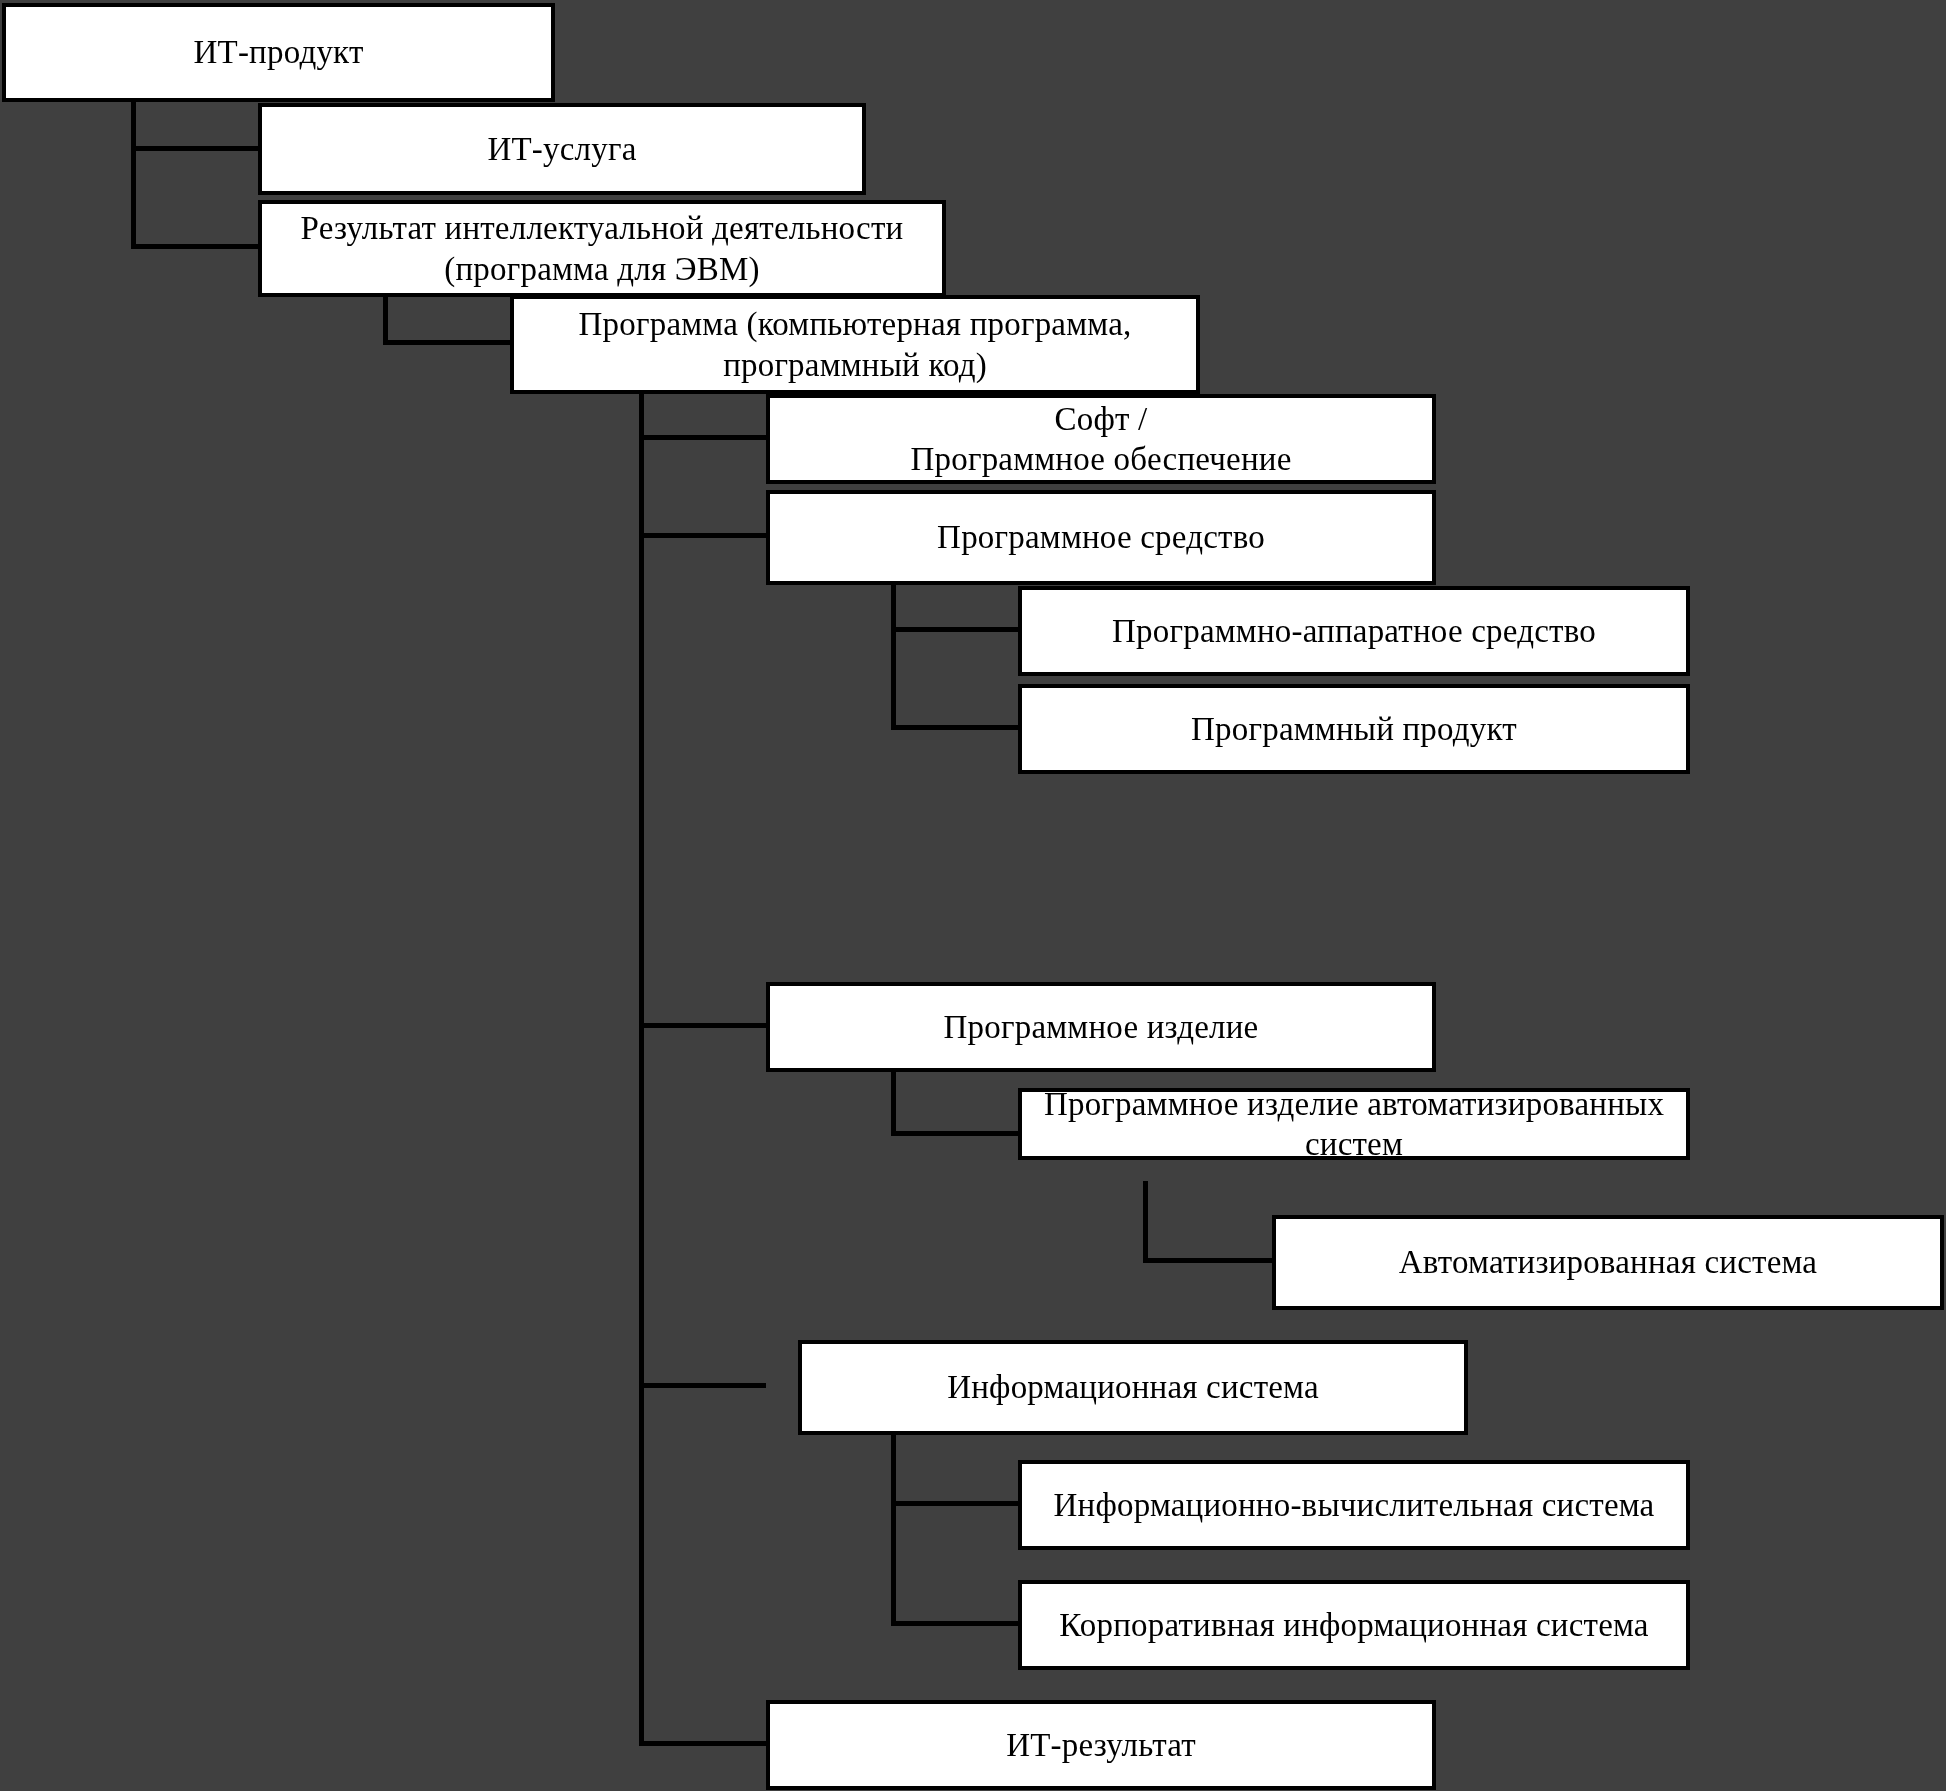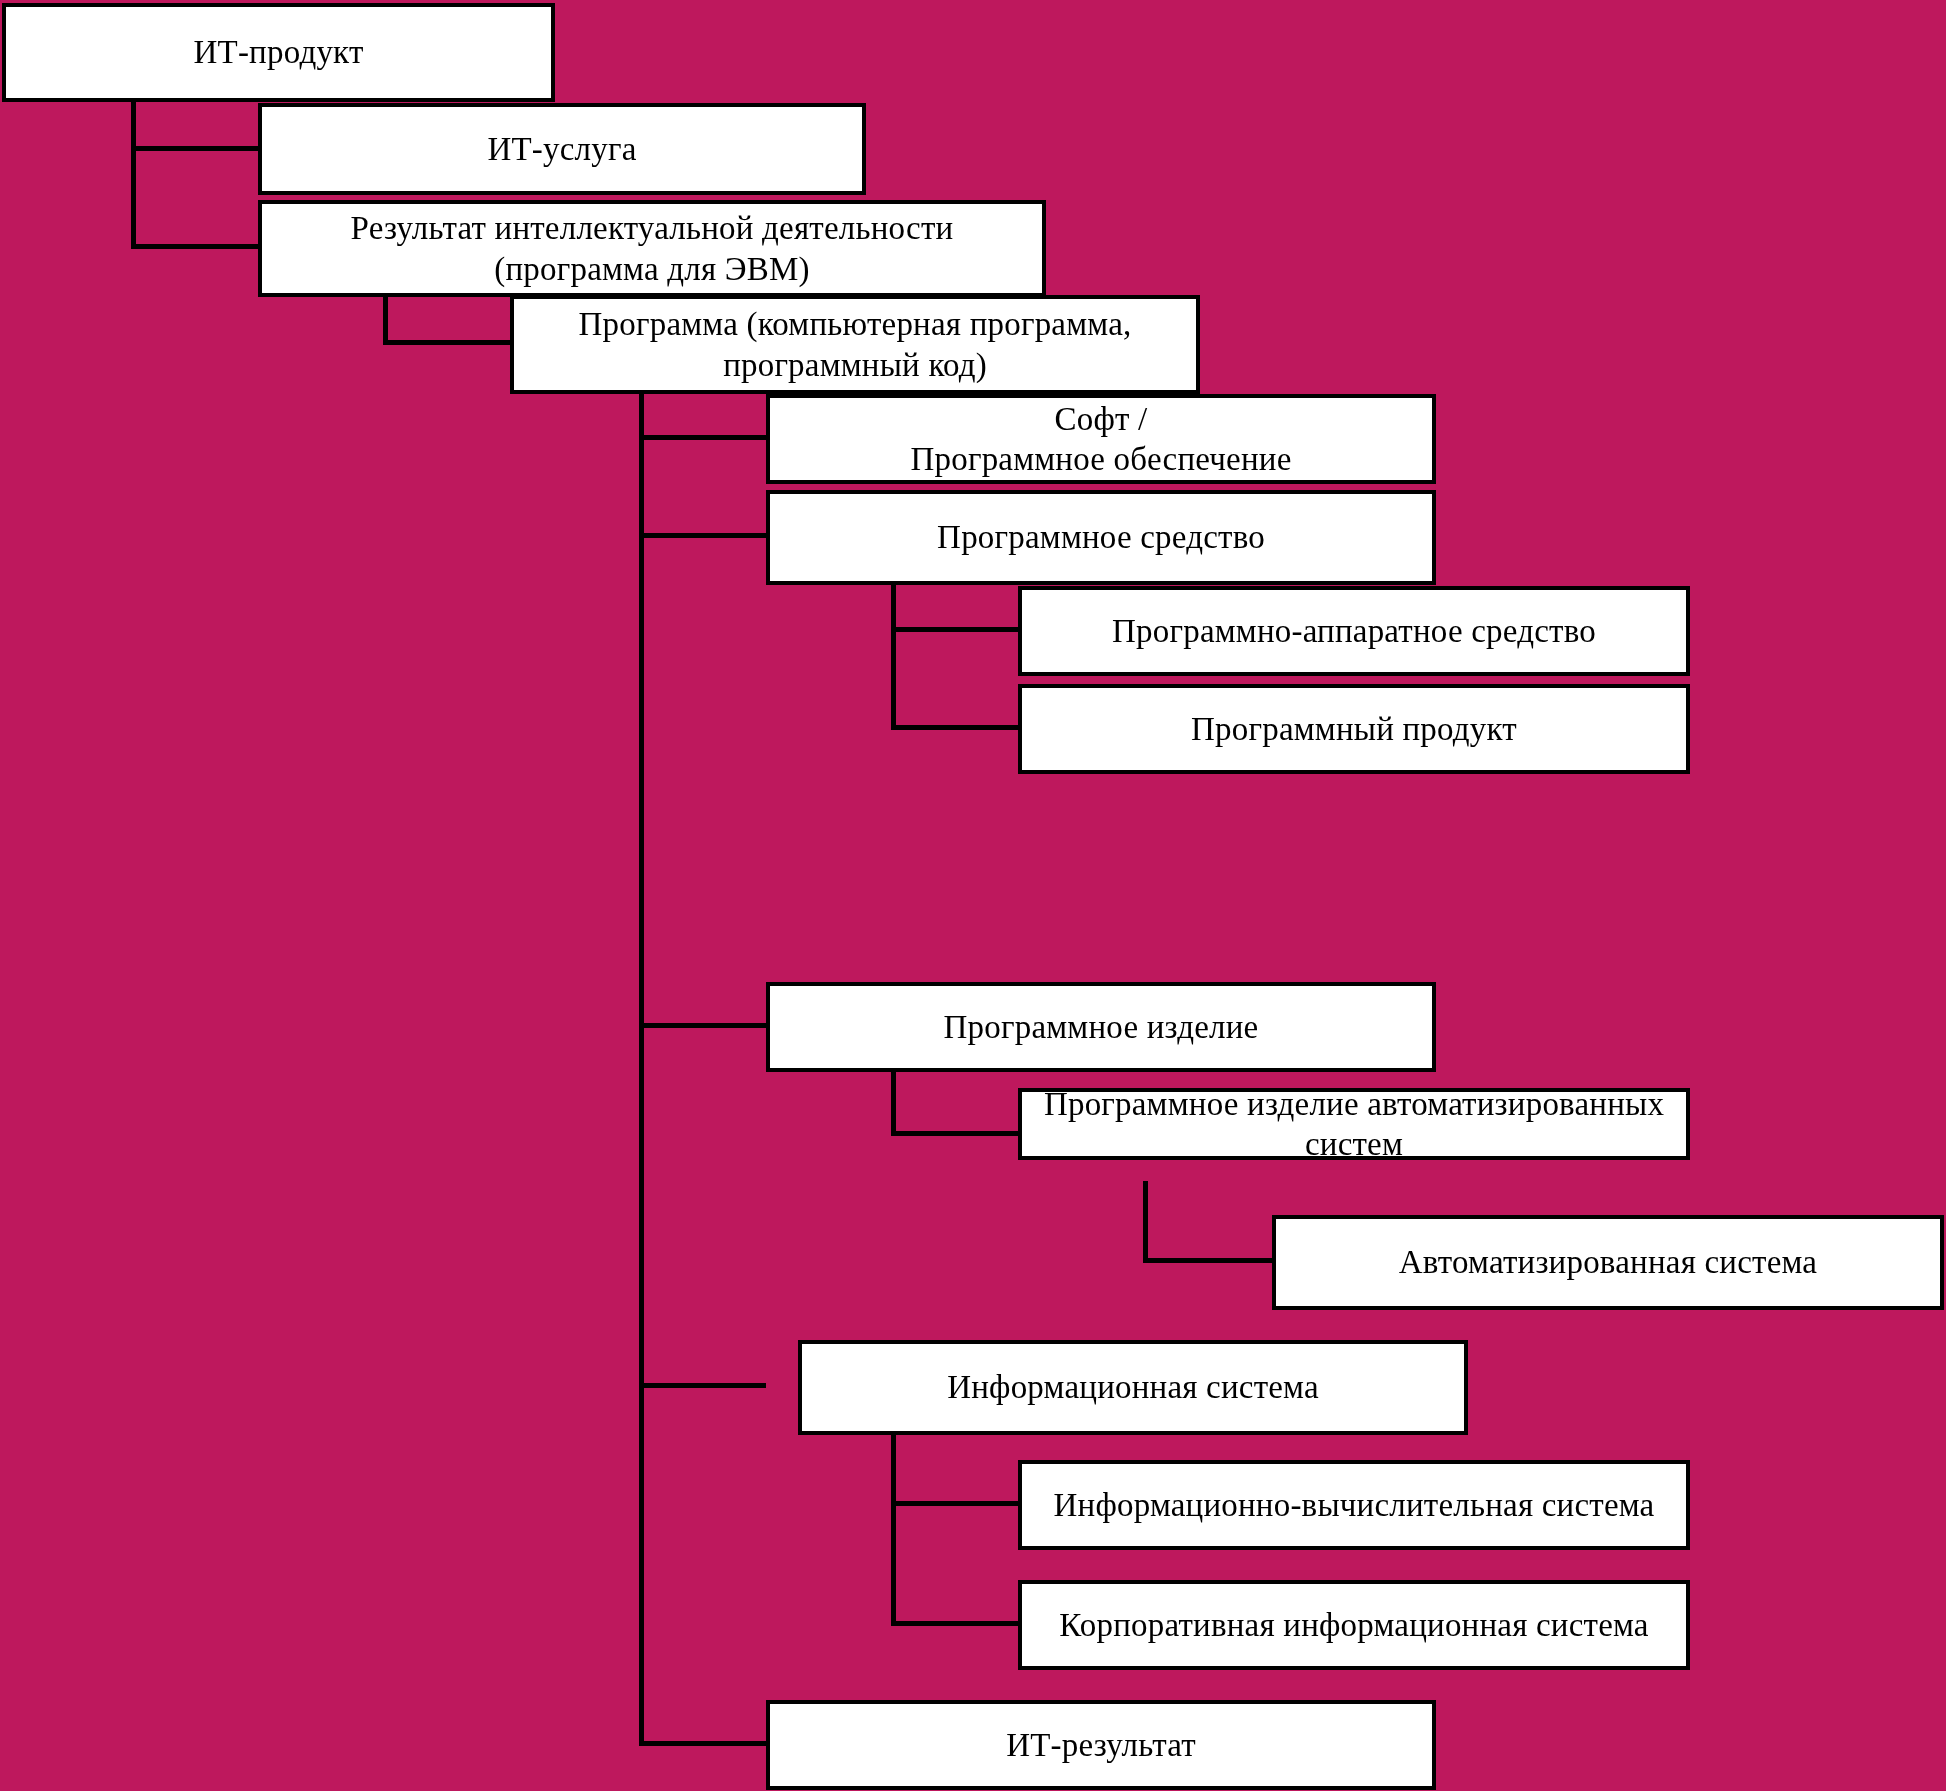--- a/index.html
+++ b/index.html
@@ -9,21 +9,21 @@
     background: #ffffff;
   }
   body {
     font-family: "Liberation Serif", "DejaVu Serif", serif;
     color: #000000;
   }
   #diagram-root {
     position: relative;
     width: 1946px;
     height: 1791px;
-    background: #be185d;
+    background: #404040;
     overflow: hidden;
   }
   .node-box {
     position: absolute;
     box-sizing: border-box;
     border: 4px solid #000000;
     background: #ffffff;
     display: flex;
     align-items: center;
     justify-content: center;
@@ -85,21 +85,21 @@
       <div class="connector-v" style="left: 639px; top: 391px; height: 1355px; background: rgb(0, 0, 0);"></div>
       <div class="connector-h" style="left: 639px; top: 1741px; width: 127px; background: rgb(0, 0, 0);"></div>
     </div>
   <div id="node-layer">
       <div class="node-box" style="left: 2px; top: 3px; width: 553px; height: 99px;">
         <div class="node-label">ИТ-продукт</div>
       </div>
       <div class="node-box" style="left: 258px; top: 103px; width: 608px; height: 92px;">
         <div class="node-label">ИТ-услуга</div>
       </div>
-      <div class="node-box" style="left: 258px; top: 200px; width: 788px; height: 97px;">
+      <div class="node-box" style="left: 258px; top: 200px; width: 688px; height: 97px;">
         <div class="node-label">Результат интеллектуальной деятельности
 (программа для ЭВМ)</div>
       </div>
       <div class="node-box" style="left: 510px; top: 295px; width: 690px; height: 99px;">
         <div class="node-label">Программа (компьютерная программа,
 программный код)</div>
       </div>
       <div class="node-box" style="left: 766px; top: 394px; width: 670px; height: 90px; justify-content: center;">
         <div class="node-label">Софт /
 Программное обеспечение</div>

